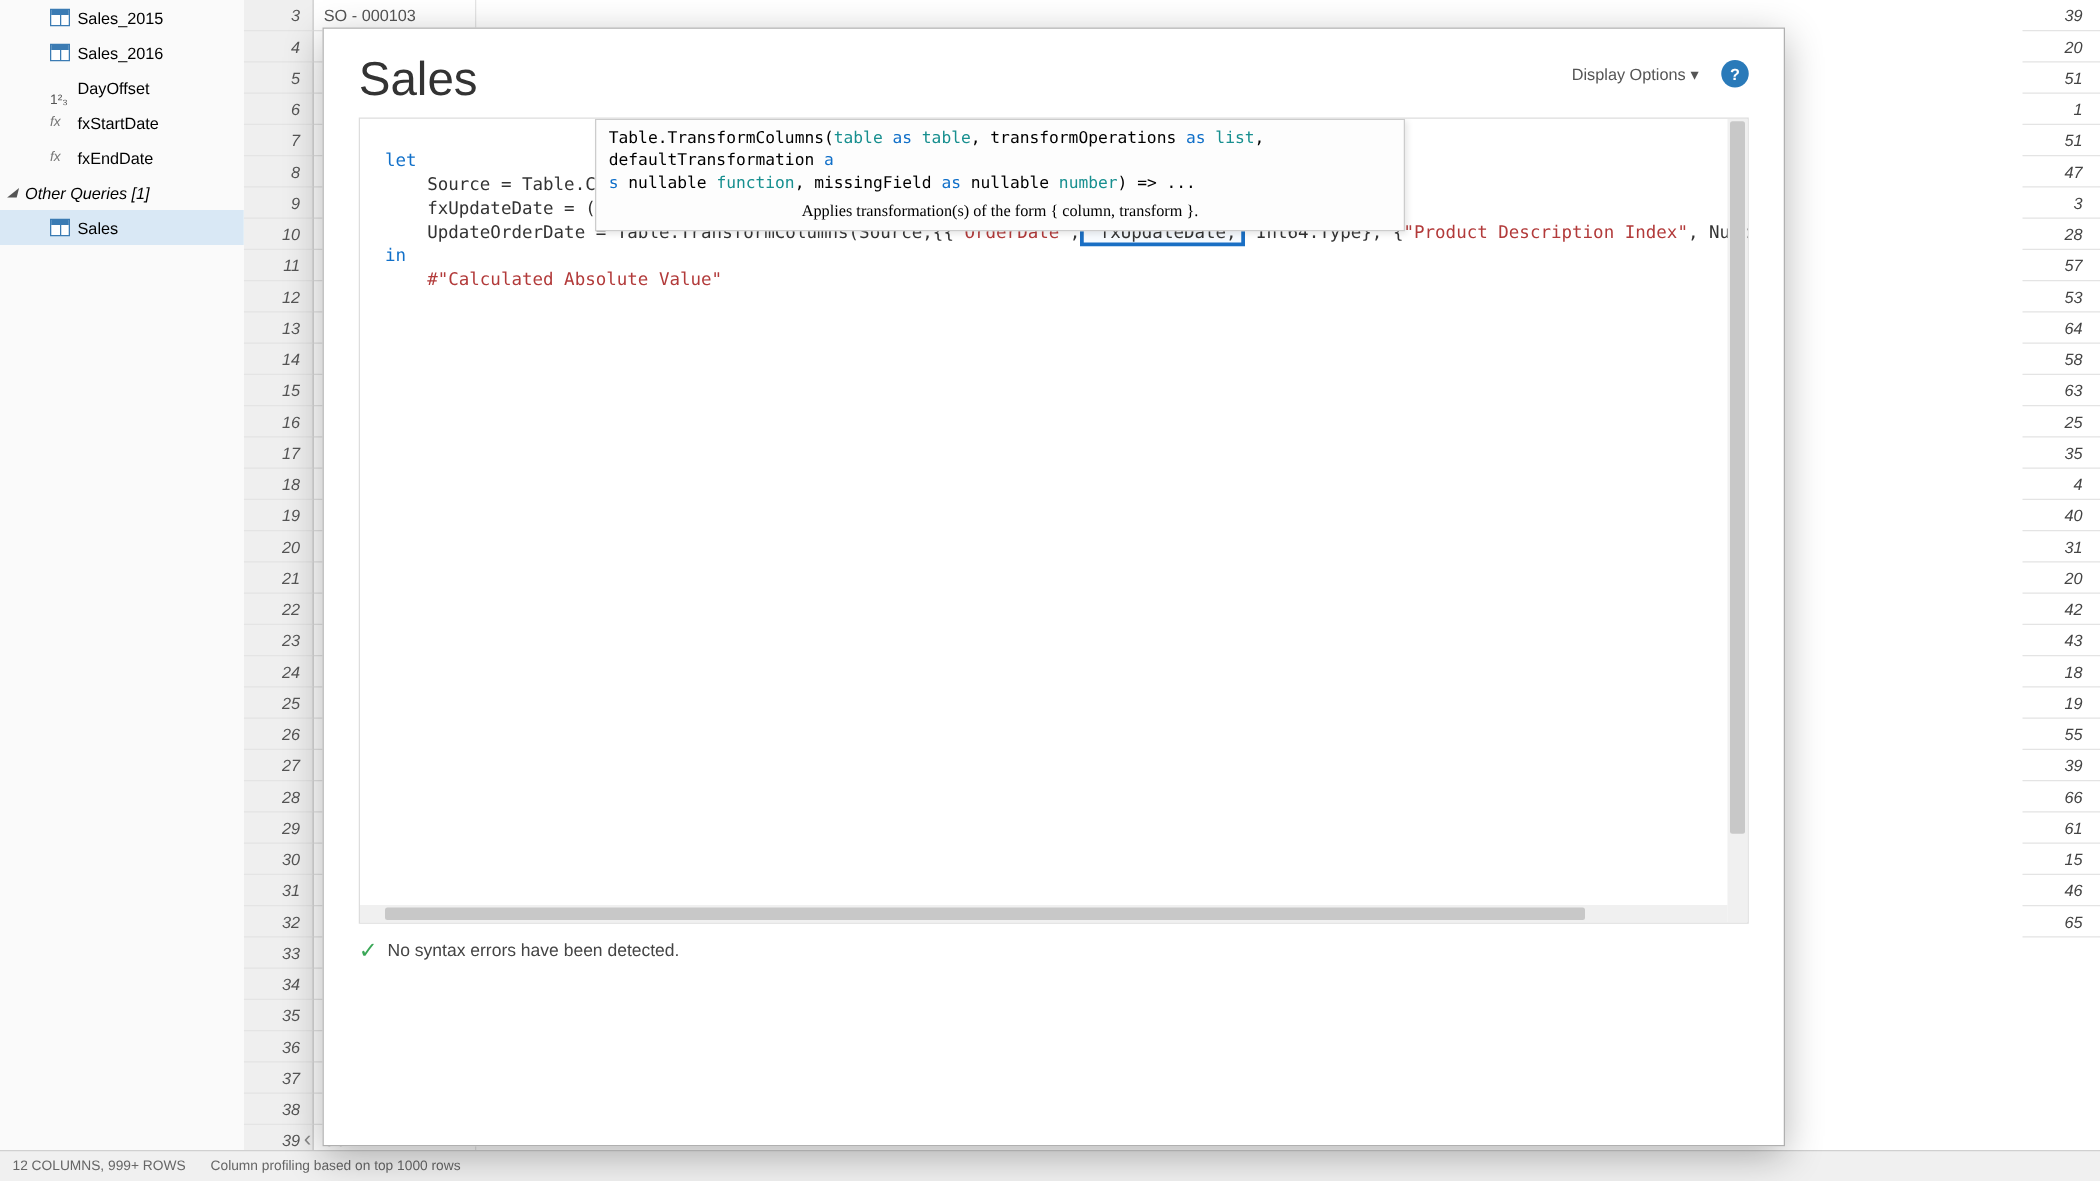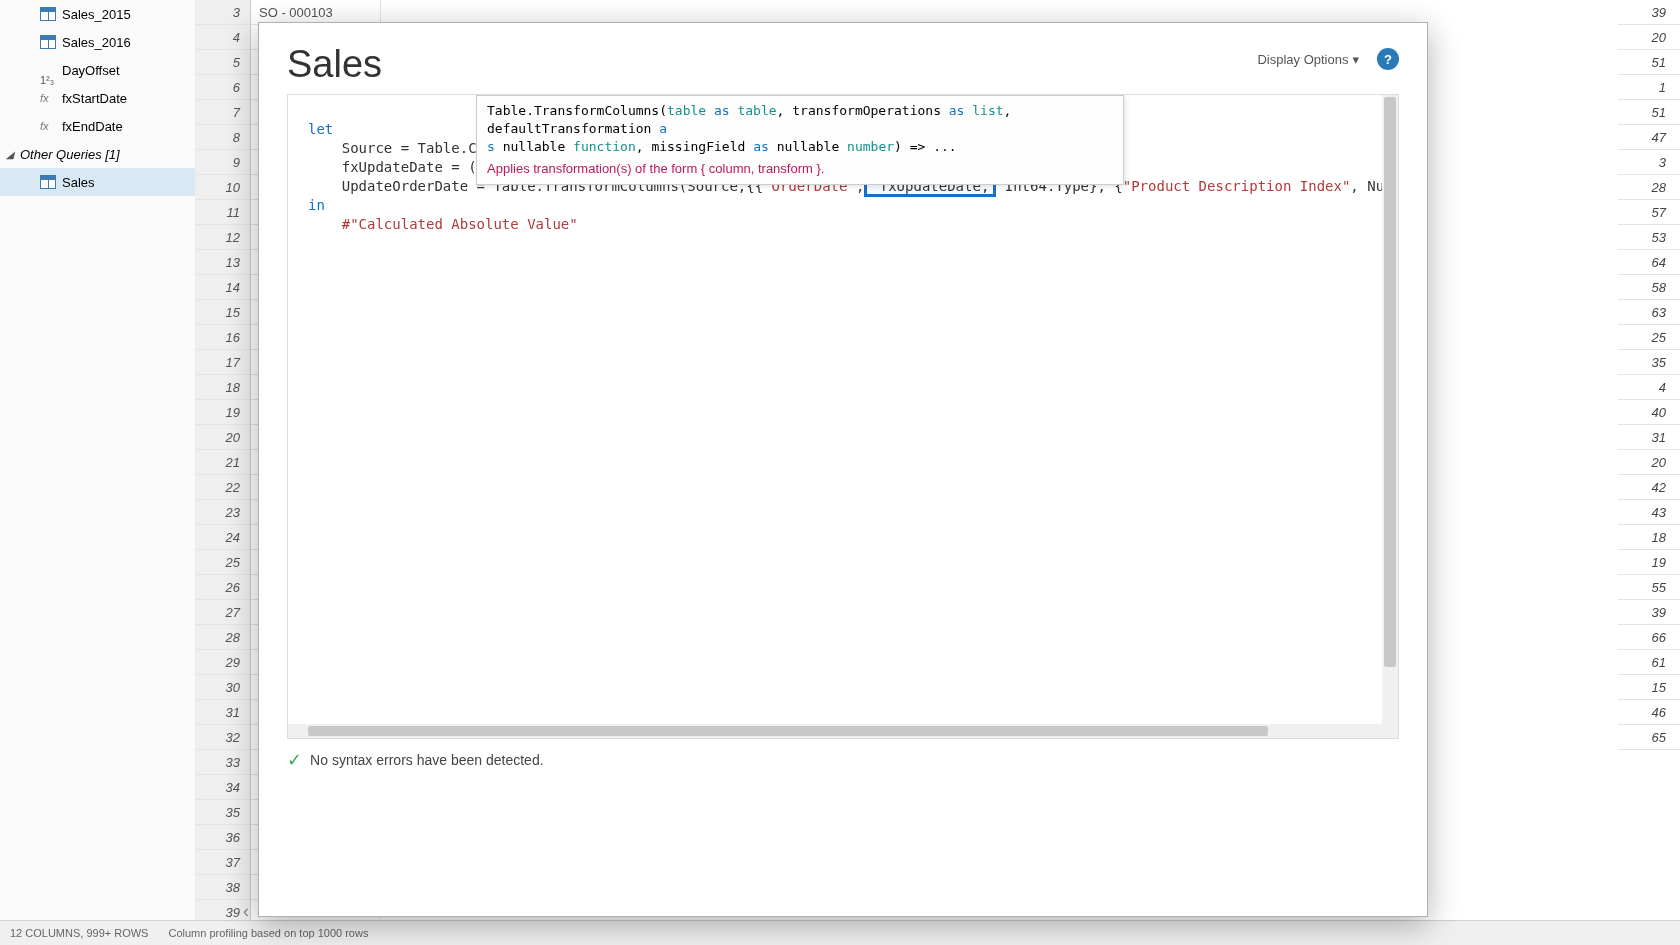--- a/index.html
+++ b/index.html
@@ -174,21 +174,21 @@
   left: 188px; top: 0;
   width: 648px;
   background: #fdfdfd;
   border: 1px solid #ccc;
   padding: 6px 10px;
   font-family: Consolas, monospace;
   font-size: 13px;
   line-height: 18px;
   box-shadow: 2px 2px 5px rgba(0,0,0,0.1);
 }
-.tooltip .desc { font-family: Liberation Sans, sans-serif; color: #be185d; margin-top: 4px; }
+.tooltip .desc { font-family: Liberation Serif, serif; color: #000000; margin-top: 4px; text-align: center; }
 
 .syntax-line {
   margin-top: 10px; display: flex; align-items: center; gap: 8px;
   font-size: 14px; color: #444;
 }
 .check { color: #3aa757; font-size: 18px; }
 
 .dlg-footer {
   display: flex; justify-content: flex-end; gap: 14px;
   padding: 14px 22px 0 0;

